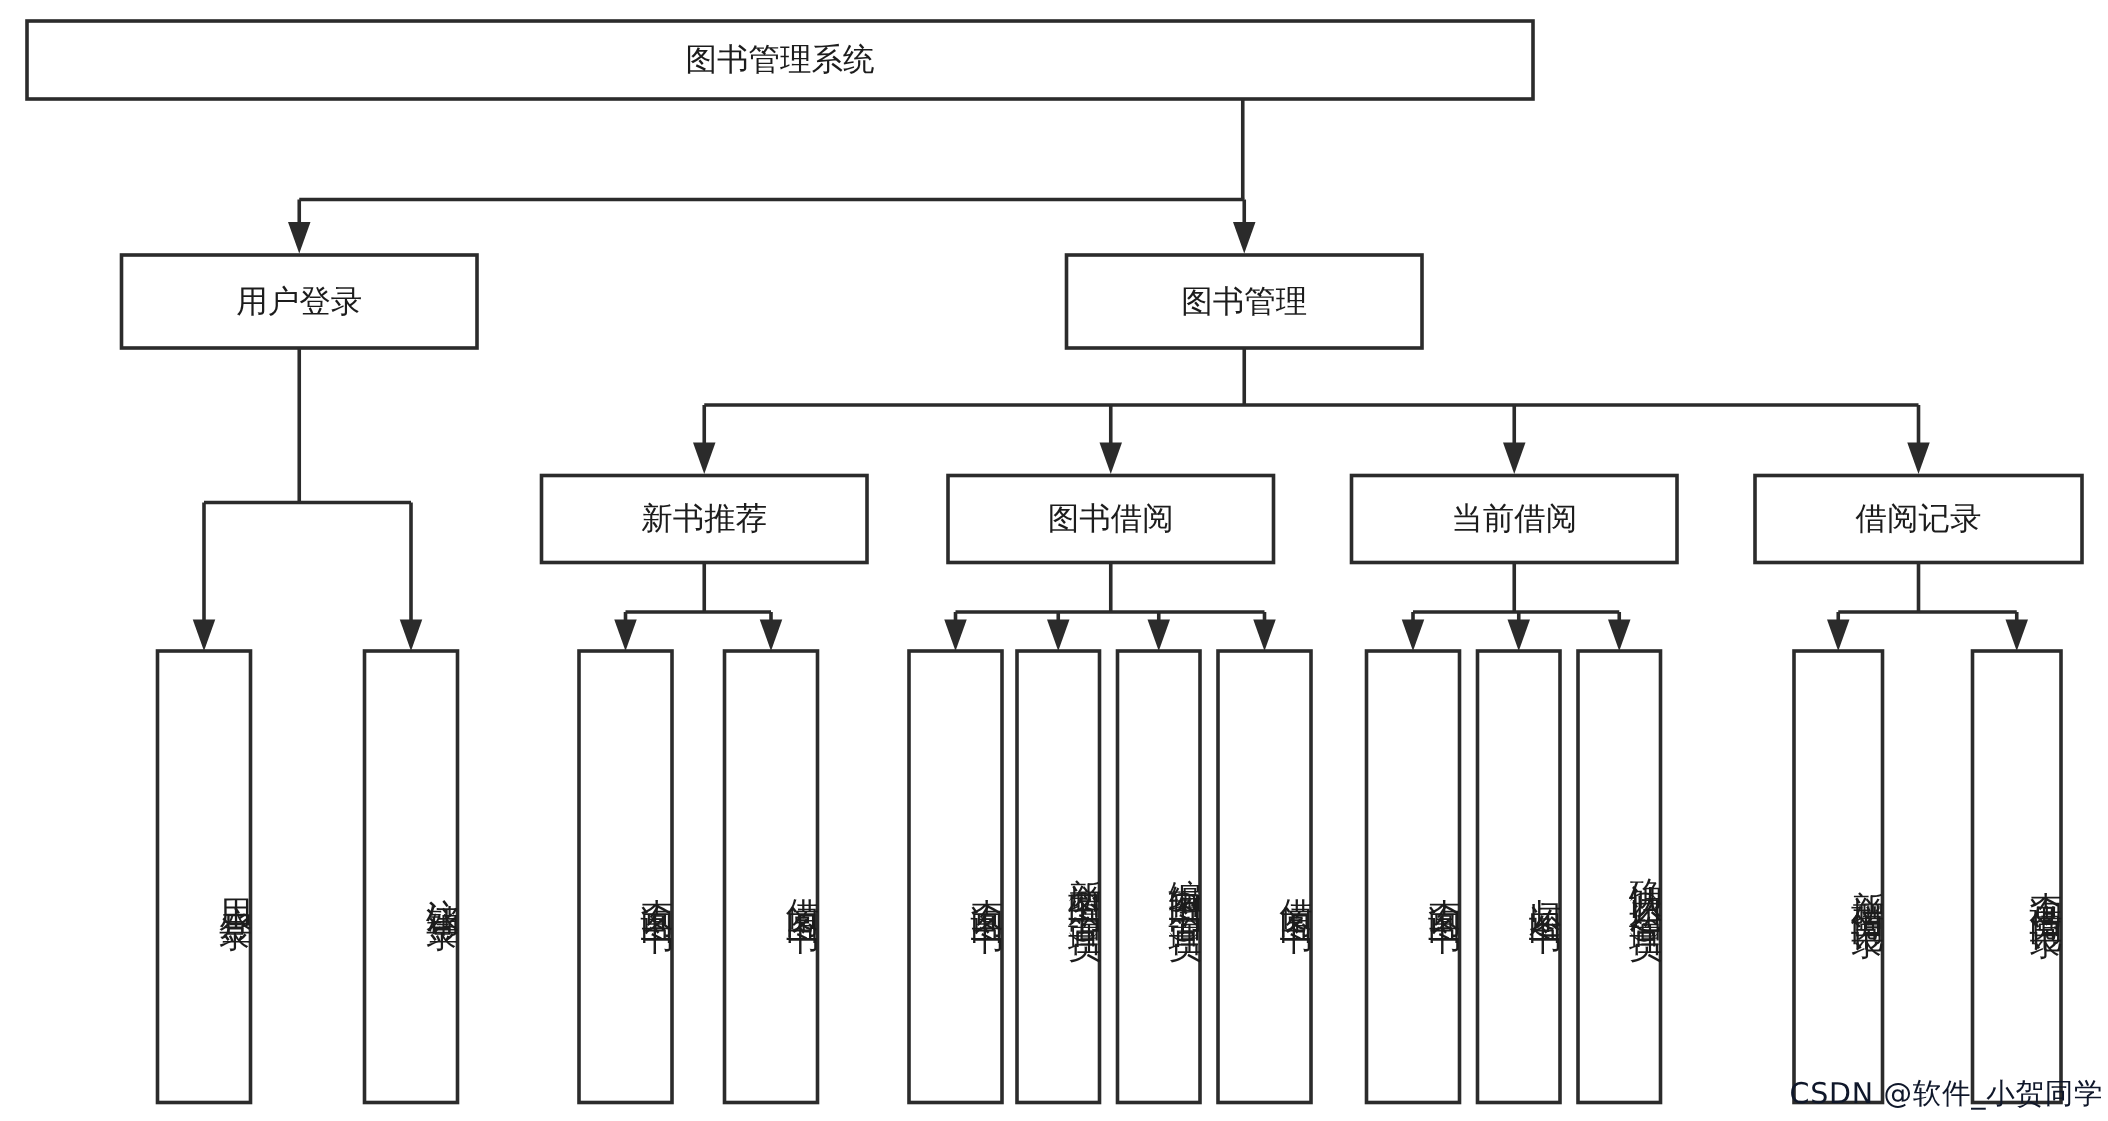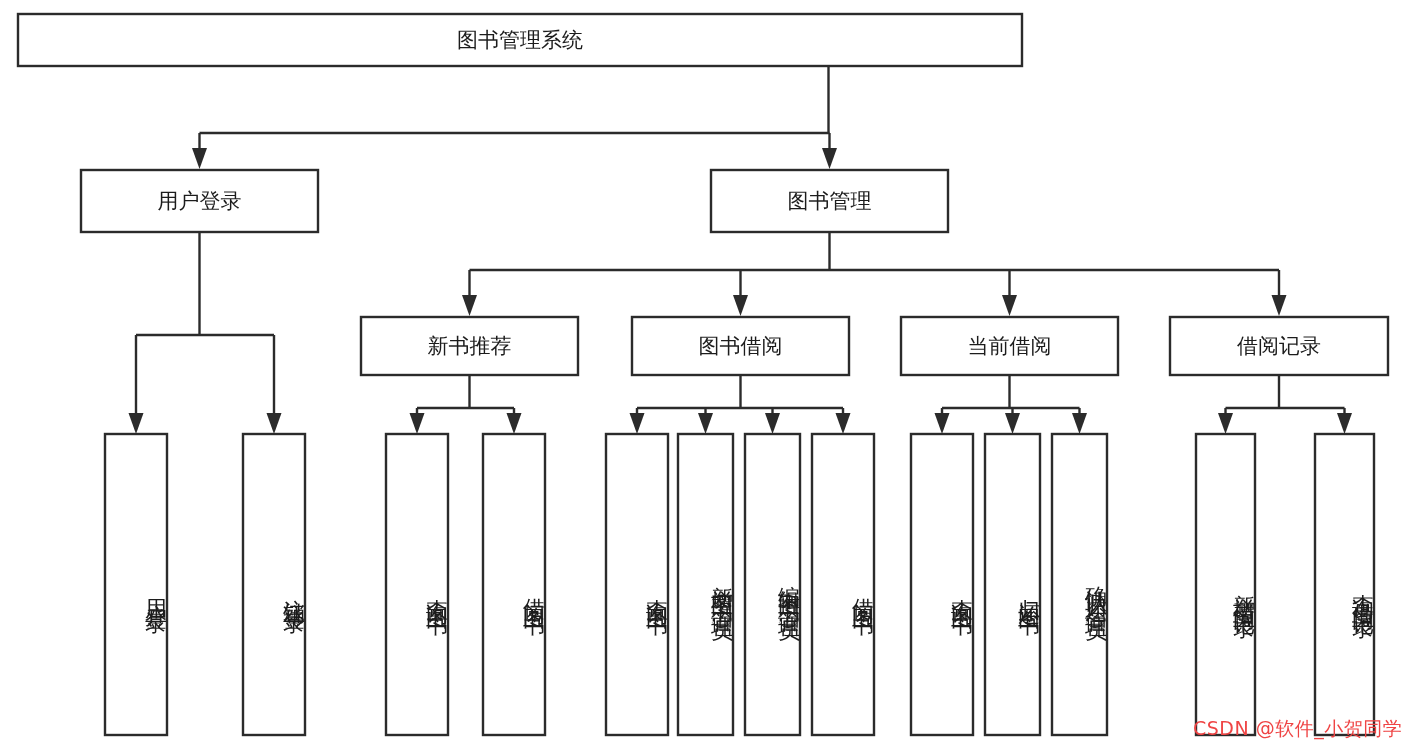--- a/index.html
+++ b/index.html
@@ -62,21 +62,21 @@
     line-height: 1;
     letter-spacing: 5px;
     color: #1c1c1c;
     white-space: nowrap;
     pointer-events: none;
   }
   .watermark {
     position: absolute;
     font-family: "DejaVu Sans", "Liberation Sans", sans-serif;
     font-size: 19px;
-    color: #ef4444;
+    color: #0f172a;
     white-space: nowrap;
     letter-spacing: 0.5px;
   }
 </style>
 </head>
 <body>
 
 <div id="diagram-root">
 
   <svg class="diagram-canvas" viewBox="0 0 1405 747">

